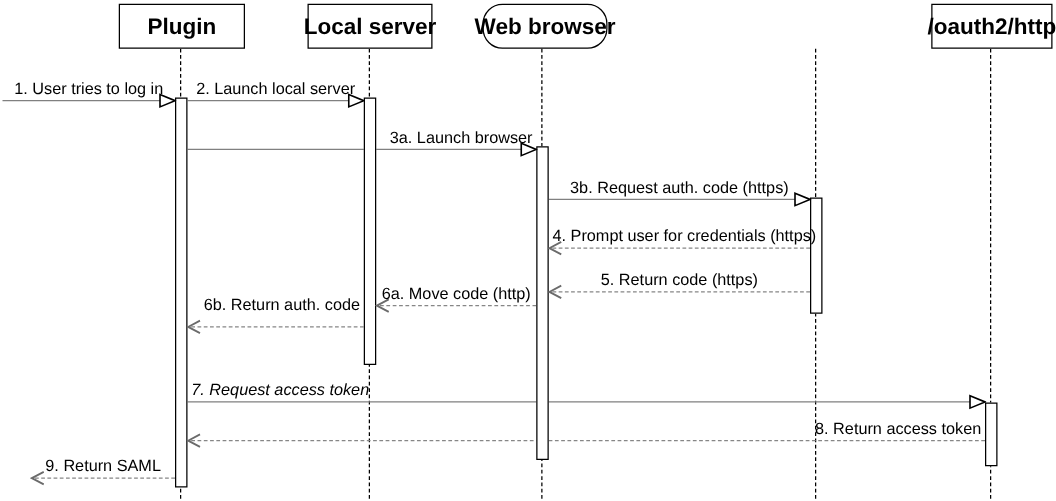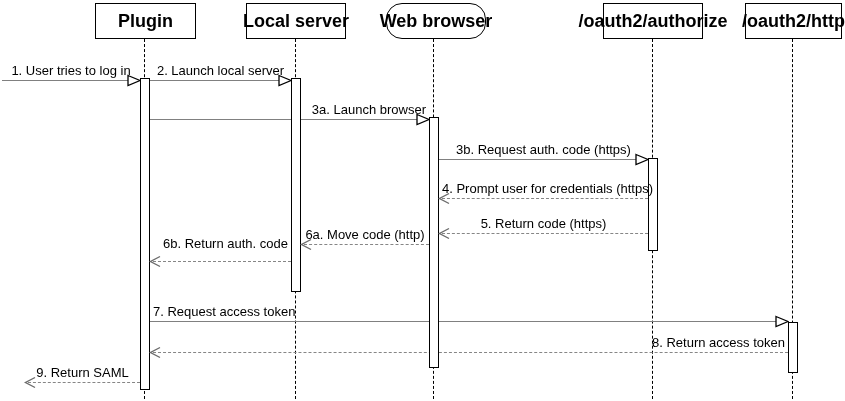--- a/index.html
+++ b/index.html
@@ -37,23 +37,20 @@
     </div>
     <div class="lifeline" style="left: 295px; top: 39px; height: 360px;"></div>
     <div class="actor-box" style="left: 246px; top: 3px; width: 100px; height: 36px;">
       <span>Local server</span>
     </div>
     <div class="lifeline" style="left: 433px; top: 39px; height: 360px;"></div>
     <div class="actor-box" style="left: 386px; top: 3px; width: 100px; height: 36px; border-radius: 16px;">
       <span>Web browser</span>
     </div>
     <div class="lifeline" style="left: 652px; top: 39px; height: 360px;"></div>
-    <div class="actor-box" style="left: 603px; top: 3px; width: 100px; height: 36px;">
-      <span>/oauth2/authorize</span>
-    </div>
     <div class="lifeline" style="left: 792px; top: 39px; height: 360px;"></div>
     <div class="actor-box" style="left: 745px; top: 3px; width: 97px; height: 36px;">
       <span>/oauth2/http</span>
     </div>
     <div class="activation" style="left: 140px; top: 78px; height: 312px;"></div>
     <div class="activation" style="left: 291px; top: 78px; height: 214px;"></div>
     <div class="activation" style="left: 429px; top: 117px; height: 251px;"></div>
     <div class="activation" style="left: 648px; top: 158px; height: 93px;"></div>
     <div class="activation" style="left: 788px; top: 322px; height: 51px;"></div>
     <div class="msg-line solid" style="top: 80px; left: 2px; width: 126px;"></div>
@@ -93,21 +90,21 @@
     <div class="msg-label" style="left: 304px; width: 122px; bottom: 159px; text-align: center;">6a. Move code (http)</div>
     <div class="msg-line dashed" style="top: 261px; left: 153px; width: 138px;"></div>
     <div class="msg-head" style="top: 255px; left: 149px;"><svg width="12" height="13" viewBox="0 0 12 13">
         <path d="M11 1.5 L1.5 6.5 L11 11.5" fill="none" stroke="#6b6b6b" stroke-width="1.4"></path>
       </svg></div>
     <div class="msg-label" style="left: 153px; width: 135px; bottom: 150px; text-align: right;">6b. Return auth. code</div>
     <div class="msg-line solid" style="top: 321px; left: 150px; width: 626px;"></div>
     <div class="msg-head" style="top: 315px; left: 775px;"><svg width="14" height="13" viewBox="0 0 14 13">
         <path d="M1 1.5 L13 6.5 L1 11.5 Z" fill="#ffffff" stroke="#000000" stroke-width="1.3"></path>
       </svg></div>
-    <div class="msg-label" style="left: 153px; width: 632px; bottom: 82px; text-align: left;">7. Request access token</div>
+    <div class="msg-label" style="left: 153px; width: 632px; bottom: 82px; text-align: left; font-style: italic;">7. Request access token</div>
     <div class="msg-line dashed" style="top: 352px; left: 153px; width: 635px;"></div>
     <div class="msg-head" style="top: 346px; left: 149px;"><svg width="12" height="13" viewBox="0 0 12 13">
         <path d="M11 1.5 L1.5 6.5 L11 11.5" fill="none" stroke="#6b6b6b" stroke-width="1.4"></path>
       </svg></div>
     <div class="msg-label" style="left: 153px; width: 632px; bottom: 51px; text-align: right;">8. Return access token</div>
     <div class="msg-line dashed" style="top: 382px; left: 28px; width: 112px;"></div>
     <div class="msg-head" style="top: 376px; left: 24px;"><svg width="12" height="13" viewBox="0 0 12 13">
         <path d="M11 1.5 L1.5 6.5 L11 11.5" fill="none" stroke="#6b6b6b" stroke-width="1.4"></path>
       </svg></div>
     <div class="msg-label" style="left: 28px; width: 109px; bottom: 21px; text-align: center;">9. Return SAML</div>

